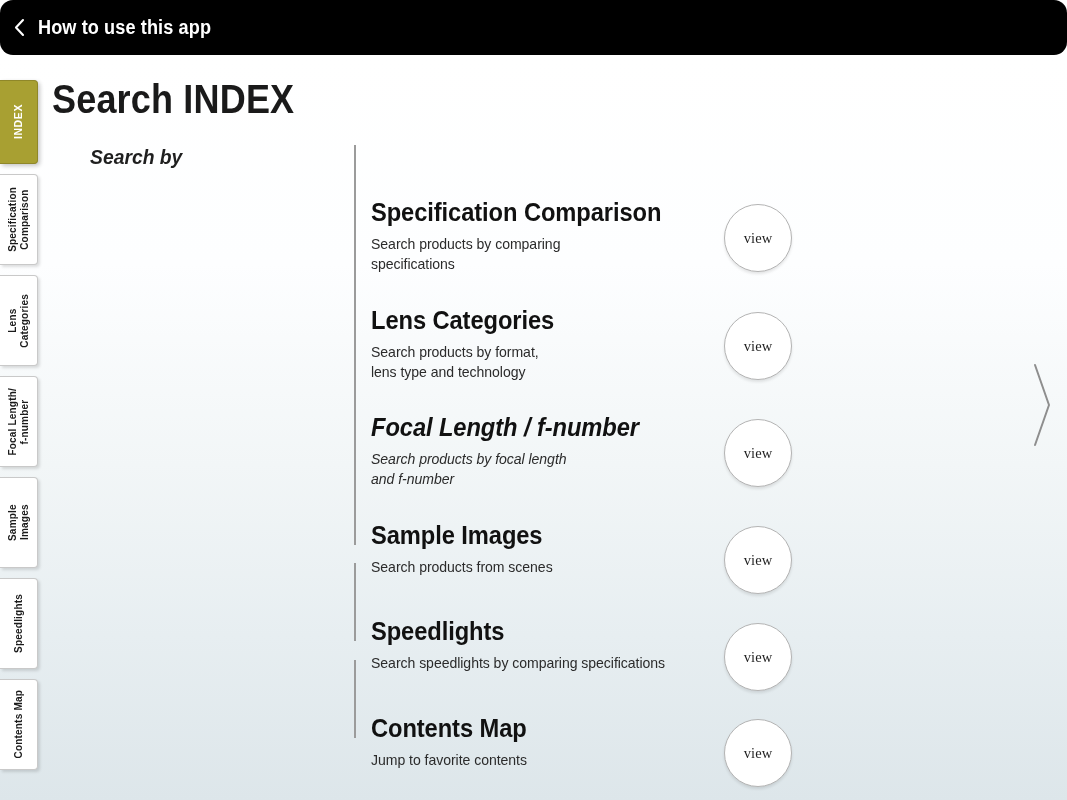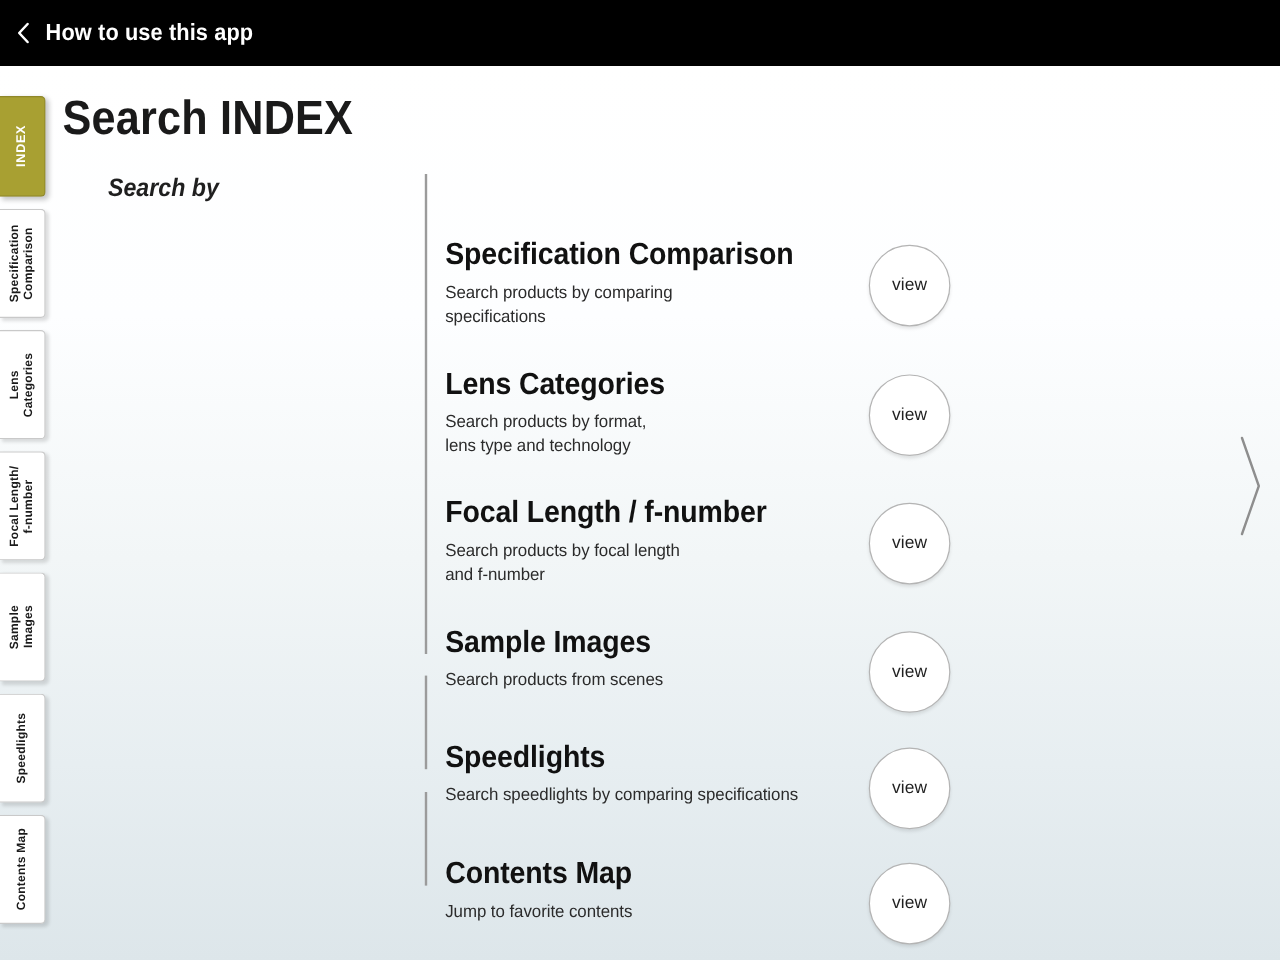--- a/index.html
+++ b/index.html
@@ -19,20 +19,21 @@
   .header {
     position: absolute;
     top: 0; left: 0;
     width: 1067px;
     height: 55px;
     background: #000000;
     display: flex;
     align-items: center;
     justify-content: space-between;
     padding: 0 14px 0 14px;
+    border-radius: 13px;
   }
 
   .header-left, .header-right {
     display: flex;
     align-items: center;
     gap: 13px;
     cursor: pointer;
   }
 
   .header-label {
@@ -199,20 +200,21 @@
     width: 68px;
     height: 68px;
     border-radius: 50%;
     background: #ffffff;
     border: 1px solid #b4b4b4;
     box-shadow: 0 2px 3px rgba(0,0,0,0.10);
     display: flex;
     align-items: center;
     justify-content: center;
     cursor: pointer;
+    font-family: Liberation Serif, serif;
   }
 
   .view-btn-label {
     font-size: 14.5px;
     color: #1f1f1f;
     letter-spacing: 0.1px;
   }
 
   
   .page-next {
@@ -278,21 +280,21 @@
   <div class="entry" style="top: 143px;">
         <div class="entry-title">Specification Comparison</div>
         <div class="entry-desc">Search products by comparing
 specifications</div>
       </div>
       <div class="entry" style="top: 251px;">
         <div class="entry-title">Lens Categories</div>
         <div class="entry-desc">Search products by format,
 lens type and technology</div>
       </div>
-      <div class="entry" style="top: 358px;">
+      <div class="entry" style="top: 358px; font-style: italic;">
         <div class="entry-title">Focal Length / f-number</div>
         <div class="entry-desc">Search products by focal length
 and f-number</div>
       </div>
       <div class="entry" style="top: 466px;">
         <div class="entry-title">Sample Images</div>
         <div class="entry-desc">Search products from scenes</div>
       </div>
       <div class="entry" style="top: 562px;">
         <div class="entry-title">Speedlights</div>

